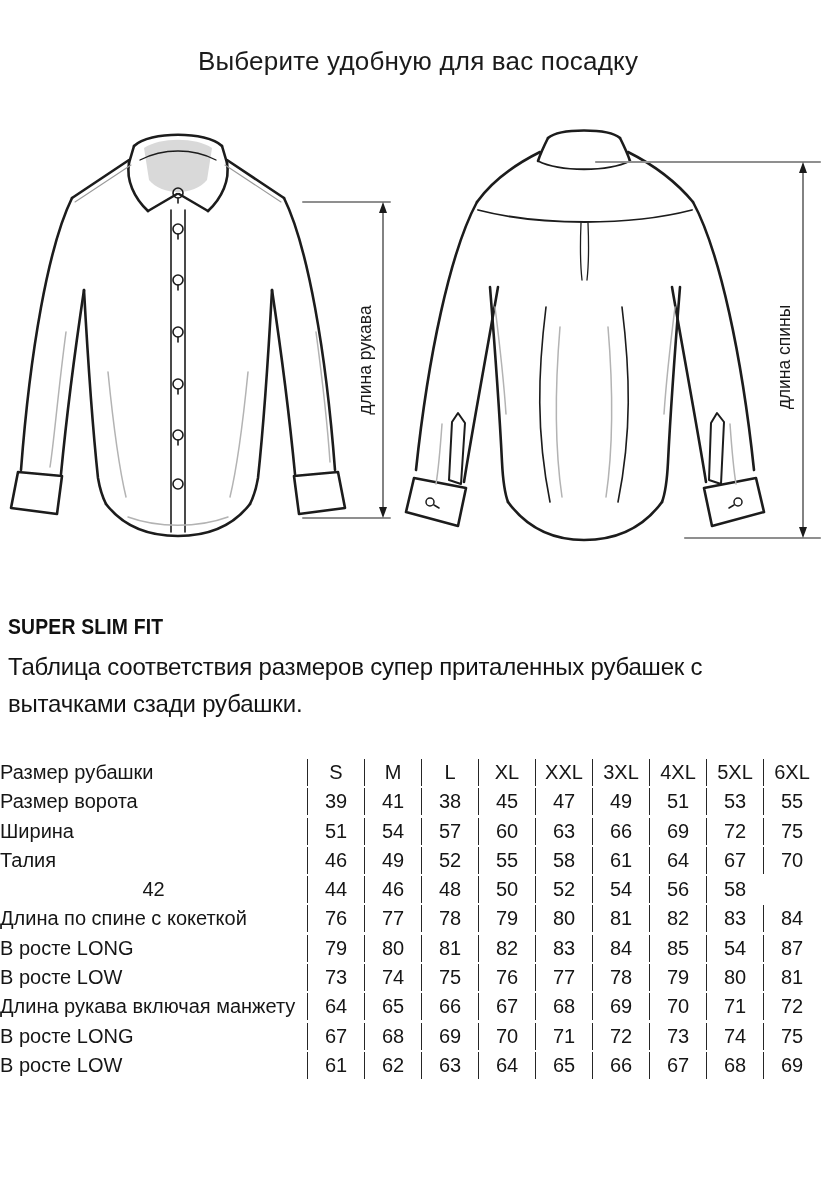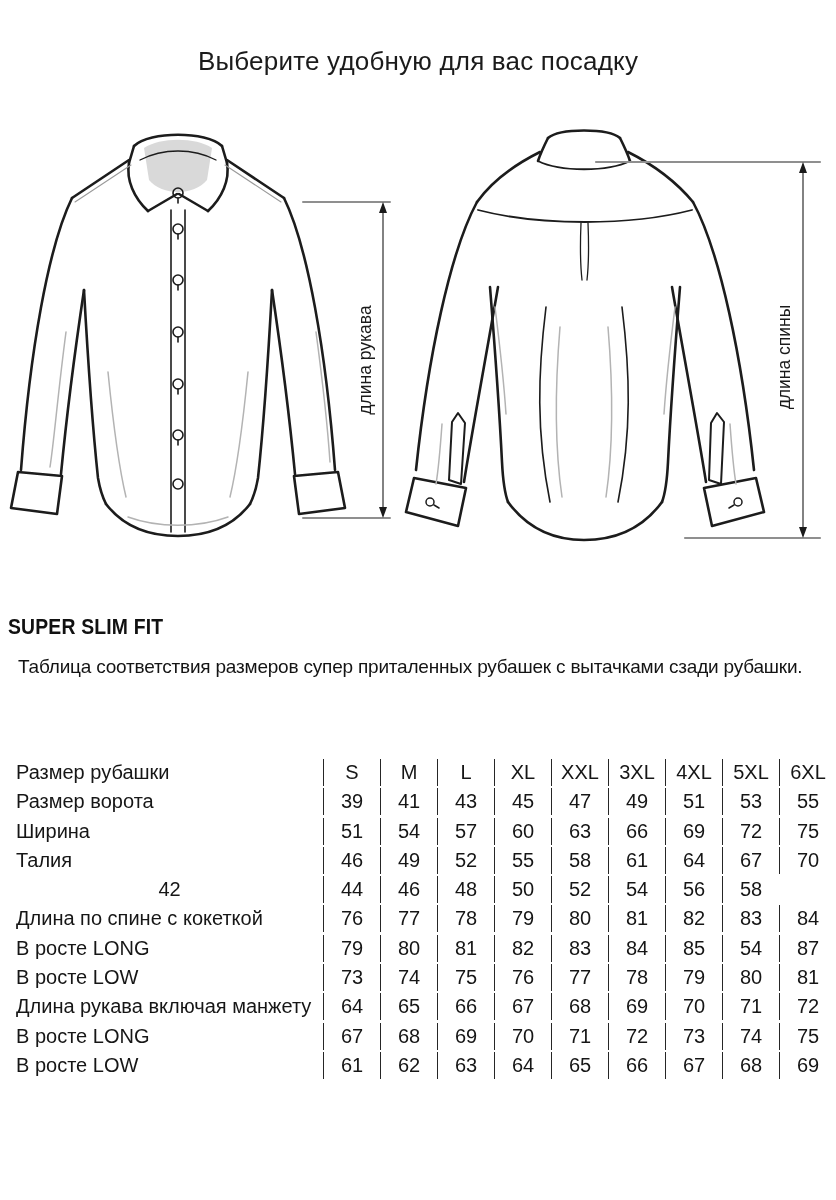--- a/index.html
+++ b/index.html
@@ -8,24 +8,24 @@
 
   .title{position:absolute;top:46px;left:0;width:836px;text-align:center;
          font-size:26px;letter-spacing:0.2px;color:#1b1b1b;}
 
   .shirt-svg{position:absolute;}
   #front-shirt{left:8px;top:122px;}
   #back-shirt{left:400px;top:122px;}
 
   .heading{position:absolute;left:8px;top:614px;font-size:22px;font-weight:700;
            transform:scaleX(0.88);transform-origin:left center;letter-spacing:0.2px;color:#111;}
-  .desc{position:absolute;left:18px;top:648px;width:792px;font-size:19px;
+  .desc{position:absolute;left:8px;top:648px;width:792px;font-size:24px;
         line-height:37px;letter-spacing:-0.2px;color:#141414;}
 
-  .size-table{position:absolute;left:16px;top:759px;width:820px;}
+  .size-table{position:absolute;left:0;top:759px;width:820px;}
   .t-row{display:grid;grid-template-columns:307px repeat(9,1fr);height:27px;
          margin-bottom:2.3px;align-items:center;}
   .t-label{font-size:20px;color:#161616;white-space:nowrap;}
   .t-cell{font-size:20px;text-align:center;color:#161616;height:27px;line-height:27px;
           border-left:1.5px solid #262626;}
   .t-row .t-cell:first-of-type{border-left:none;}
 
   svg text{font-family:"Liberation Sans", sans-serif;}
 </style>
 </head>
@@ -175,21 +175,21 @@
         <div class="t-cell">XXL</div>
         <div class="t-cell">3XL</div>
         <div class="t-cell">4XL</div>
         <div class="t-cell">5XL</div>
         <div class="t-cell">6XL</div>
       </div>
       <div class="t-row">
         <div class="t-label">Размер ворота</div>
         <div class="t-cell">39</div>
         <div class="t-cell">41</div>
-        <div class="t-cell">43</div>
+        <div class="t-cell">38</div>
         <div class="t-cell">45</div>
         <div class="t-cell">47</div>
         <div class="t-cell">49</div>
         <div class="t-cell">51</div>
         <div class="t-cell">53</div>
         <div class="t-cell">55</div>
       </div>
       <div class="t-row">
         <div class="t-label">Ширина</div>
         <div class="t-cell">51</div>

